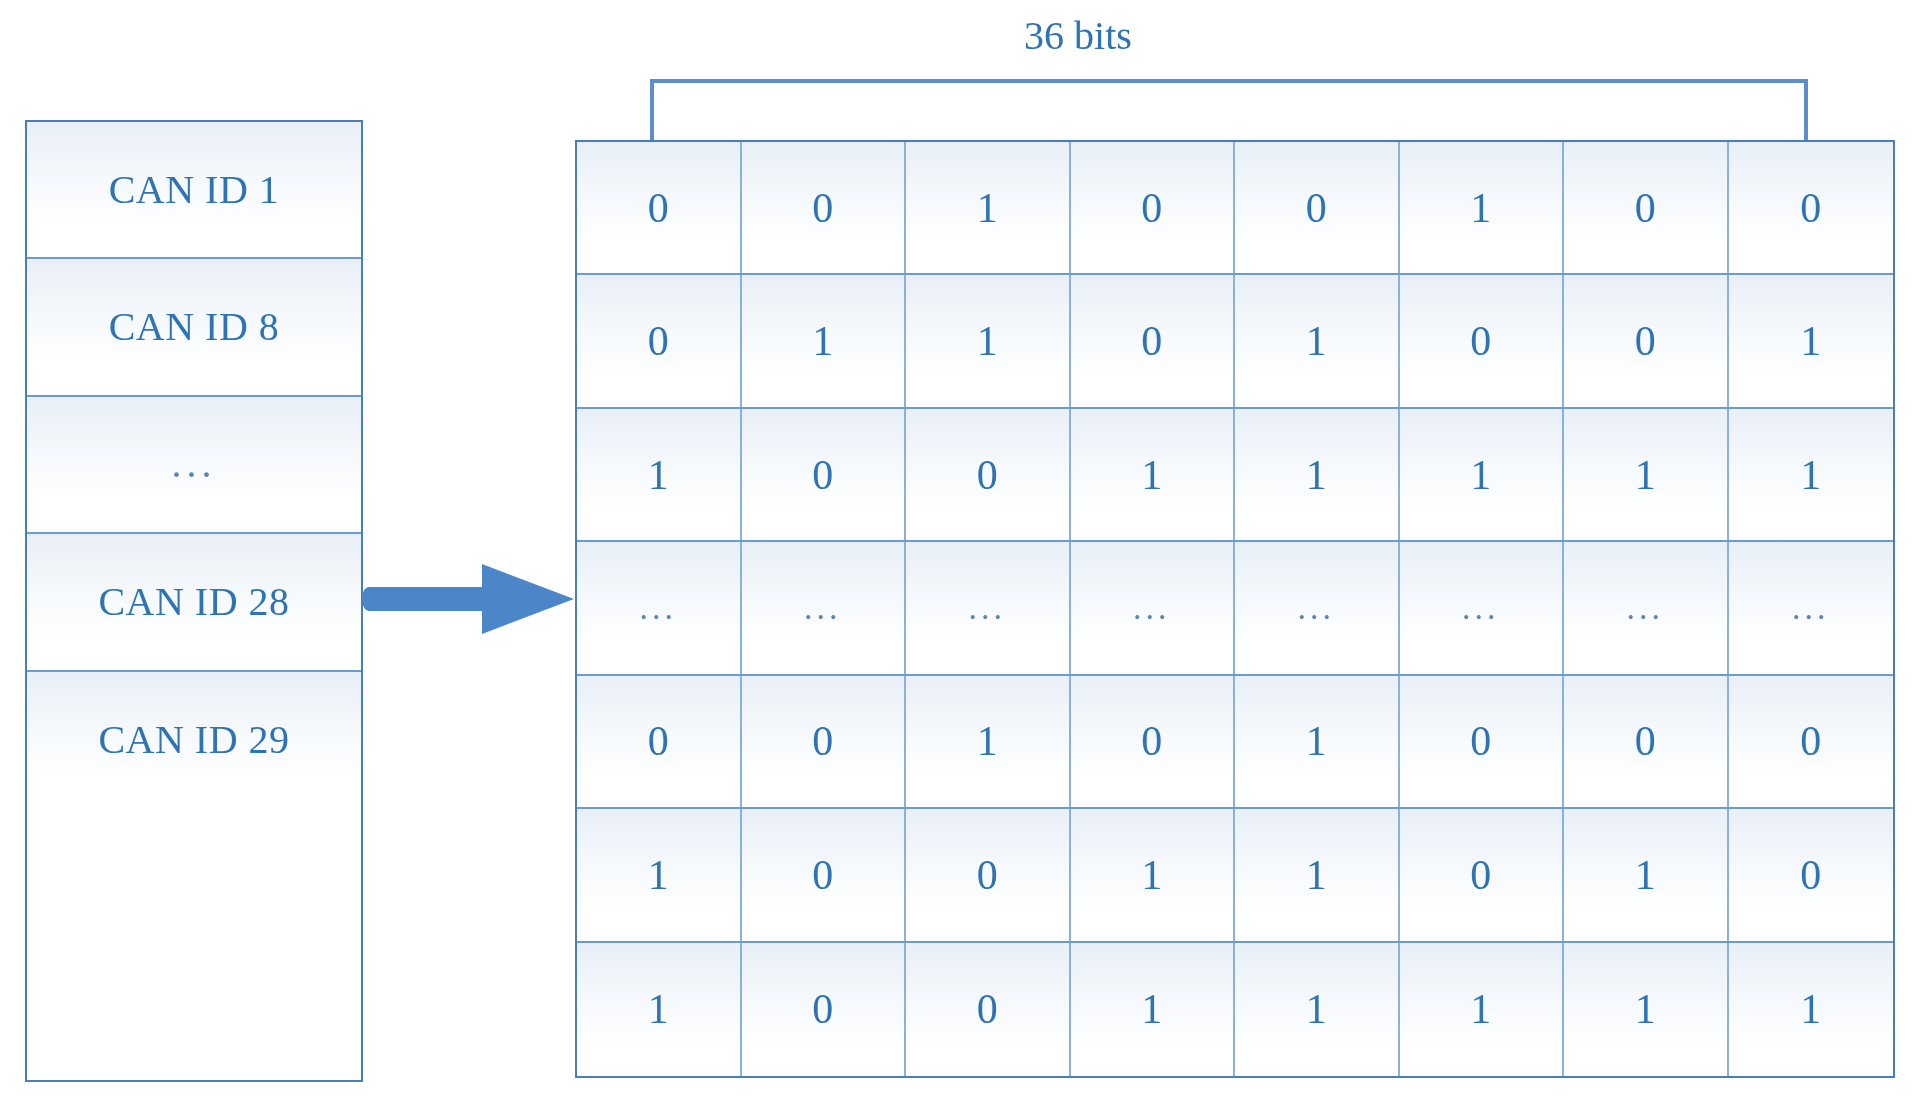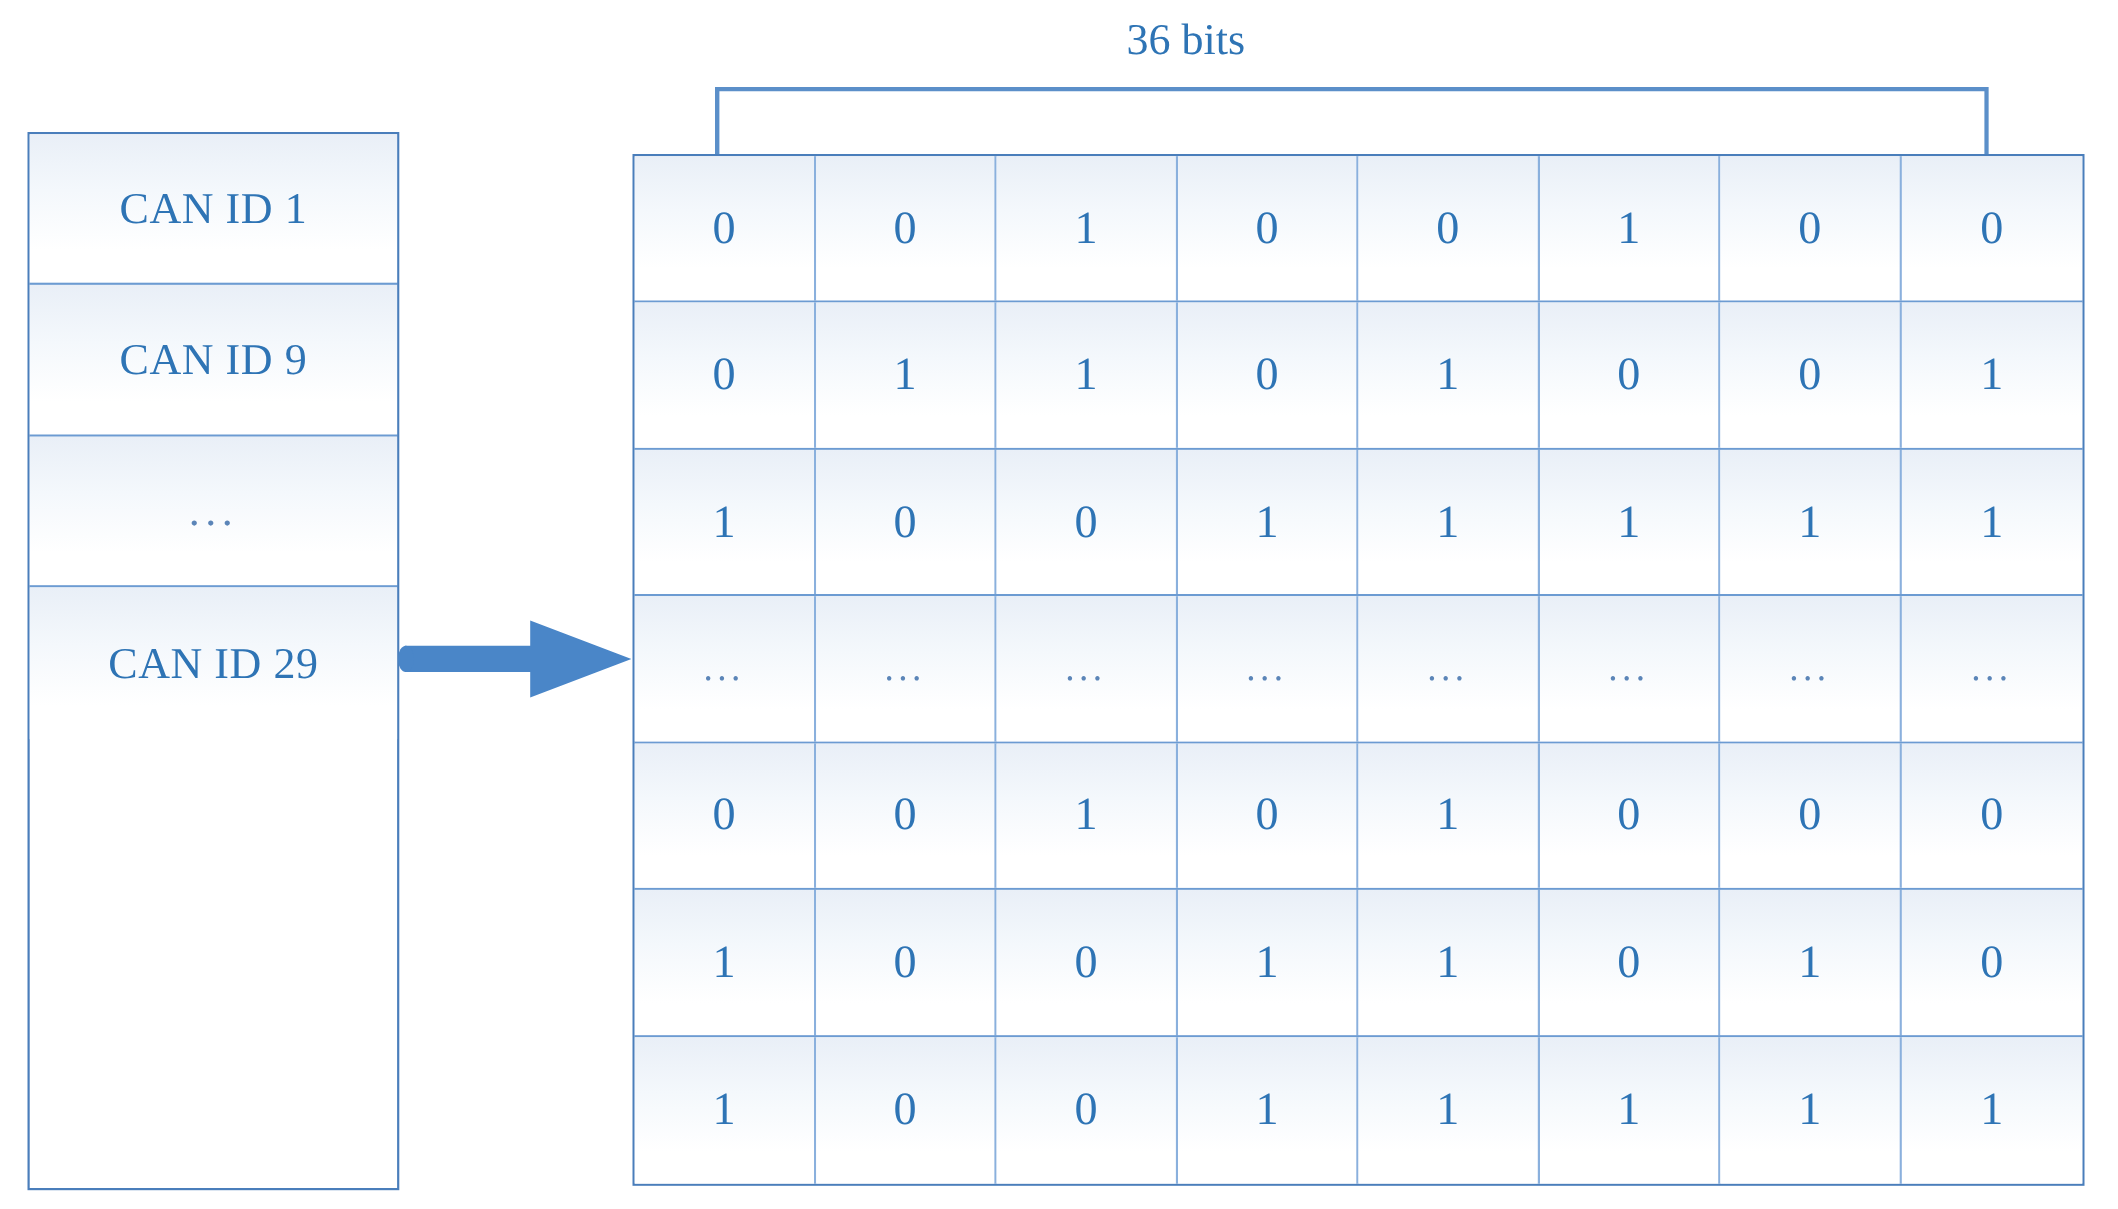--- a/index.html
+++ b/index.html
@@ -74,22 +74,23 @@
   #right-table .cell:last-child{border-right:none;}
   #right-table .row.ellipsis .cell{
     font-size:34px;letter-spacing:4px;color:#5b85b8;
   }
 </style>
 </head>
 <body>
 
 <div id="left-table">
     <div class="cell">CAN ID 1</div>
-    <div class="cell">CAN ID 9</div>
+    <div class="cell">CAN ID 8</div>
     <div class="cell ellipsis">...</div>
+    <div class="cell">CAN ID 28</div>
     <div class="cell">CAN ID 29</div>
   </div>
 
 <div id="arrow">
   <svg width="220" height="78" viewBox="0 0 220 78">
     <path d="M 8 27 L 122 27 L 122 4 L 214 39 L 122 74 L 122 51 L 8 51 Z" fill="#4a86c8"></path>
     <rect x="2" y="27" width="14" height="24" rx="11" fill="#4a86c8"></rect>
   </svg>
 </div>
 

